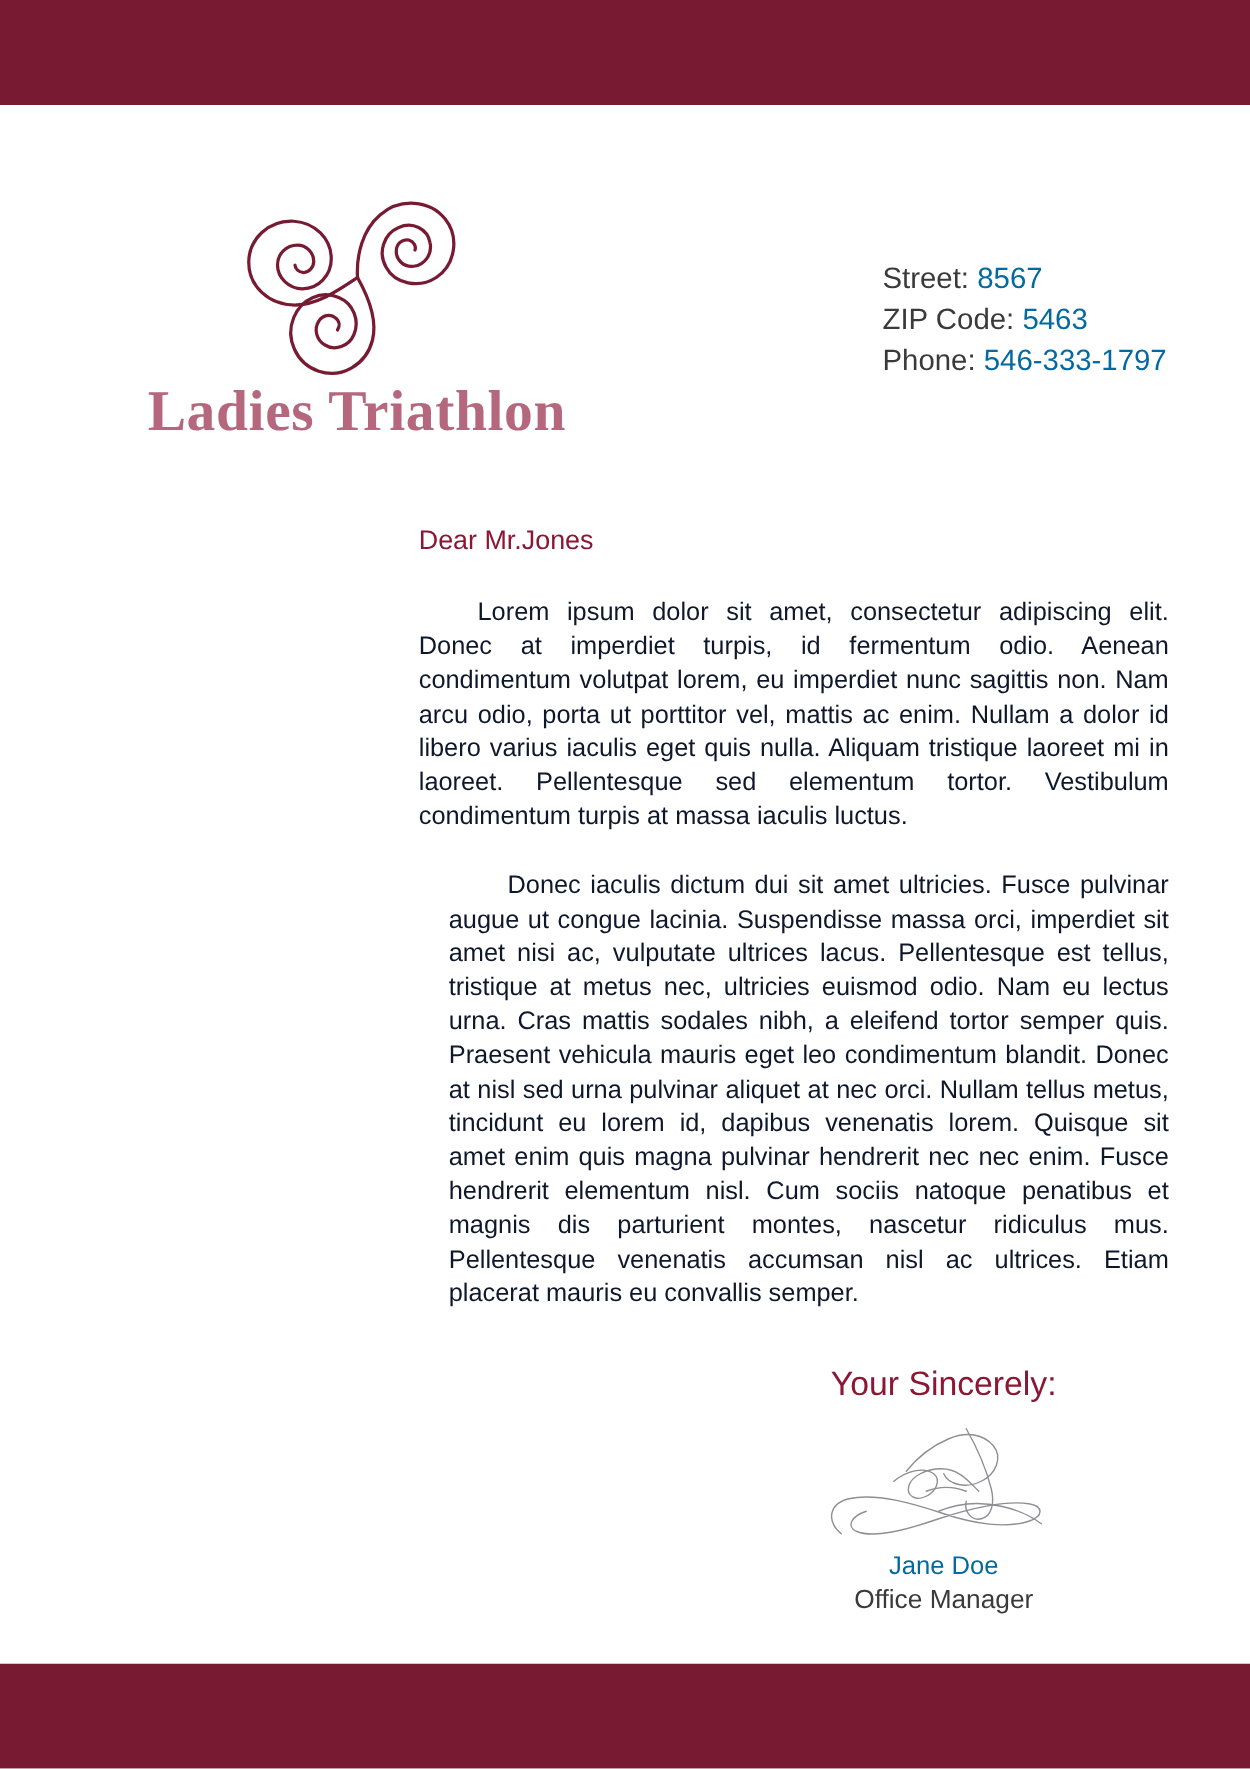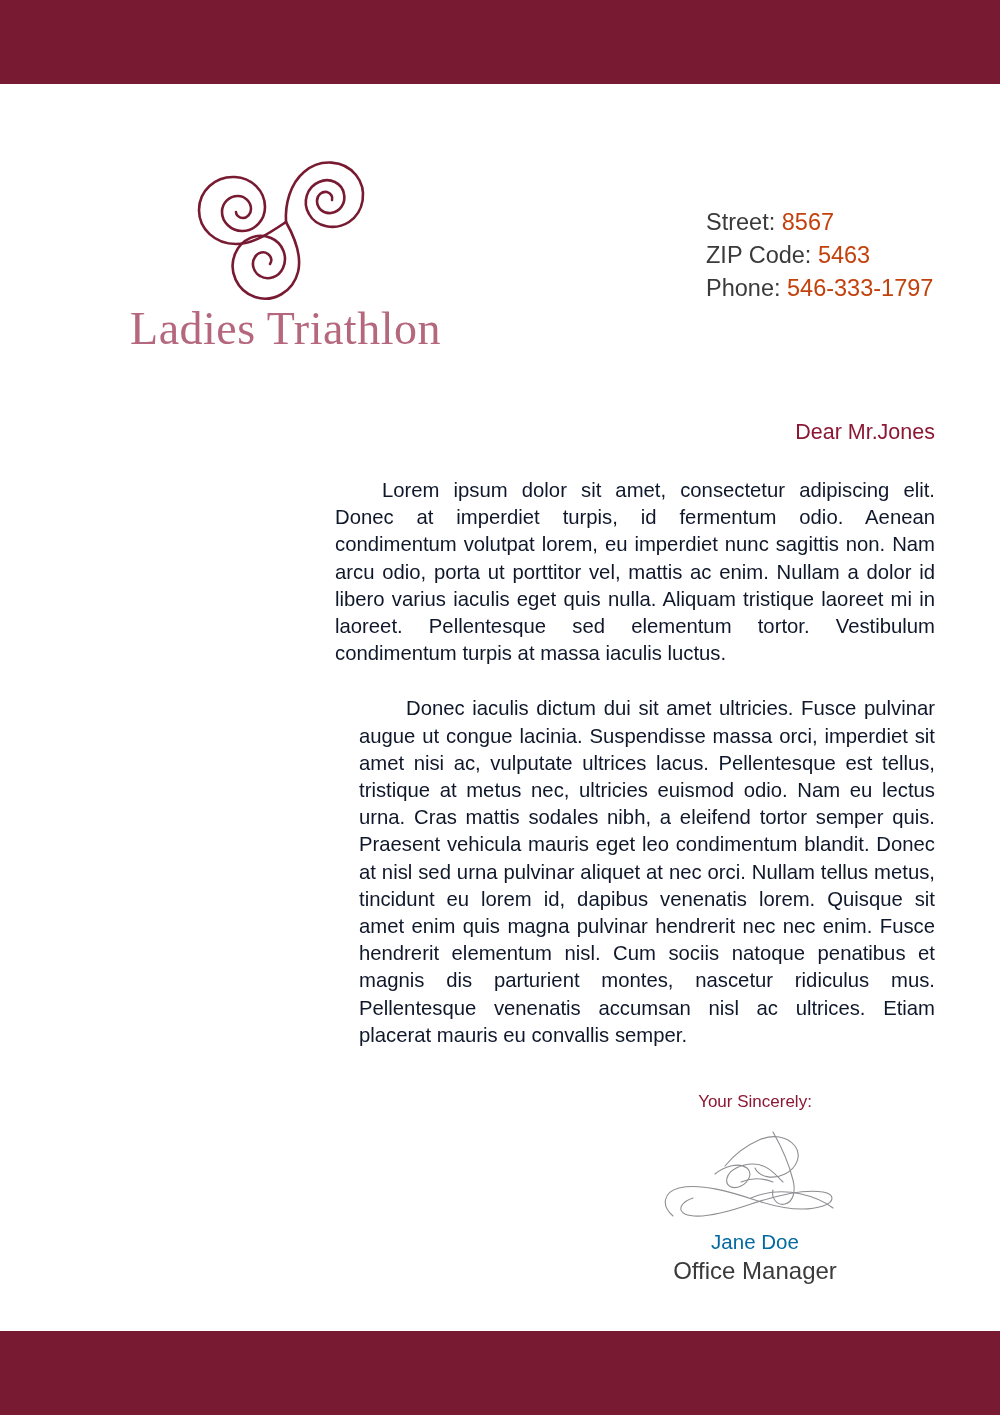--- a/index.html
+++ b/index.html
@@ -34,20 +34,21 @@
     background: #771a32;
   }
 
   
   .logo-block {
     position: absolute;
     left: 118px;
     top: 126px;
     width: 335px;
     text-align: center;
+    font-weight: bold;
   }
   .logo-mark {
     display: block;
     margin: 0 auto;
   }
   .logo-wordmark {
     display: block;
     margin-top: -6px;
     font-family: "Liberation Serif", "DejaVu Serif", serif;
     font-size: 46px;
@@ -61,35 +62,34 @@
   .contact {
     position: absolute;
     left: 706px;
     top: 206px;
     font-size: 23.5px;
     line-height: 33px;
     color: #3a3a3a;
     white-space: nowrap;
   }
   .contact .val {
-    color: #c2410c;
+    color: #0369a1;
   }
 
   
   .letter {
     position: absolute;
     left: 335px;
     top: 420px;
     width: 600px;
   }
   .salutation {
     font-size: 21.5px;
     color: #8c1734;
     margin: 0 0 32px 0;
-    text-align: right;
   }
   .para {
     margin: 0 0 28px 0;
     font-size: 20.3px;
     line-height: 27.2px;
     color: #0f172a;
     text-align: justify;
     text-indent: 47px;
     hyphens: auto;
     -webkit-hyphens: auto;
@@ -98,37 +98,37 @@
 
   
   .closing {
     position: absolute;
     left: 635px;
     top: 1092px;
     width: 240px;
     text-align: center;
   }
   .closing-line {
-    font-size: 17px;
+    font-size: 27px;
     color: #8c1734;
     margin: 0;
   }
   .signature {
     display: block;
     margin: 8px auto 0 auto;
   }
   .sign-name {
     display: block;
     font-size: 20.5px;
     color: #0369a1;
     margin-top: 2px;
   }
   .sign-title {
     display: block;
-    font-size: 24px;
+    font-size: 21px;
     color: #3a3a3a;
     margin-top: 3px;
   }
 </style>
 </head>
 <body>
 
 <div class="page">
 
   <div class="bar-top"></div>

